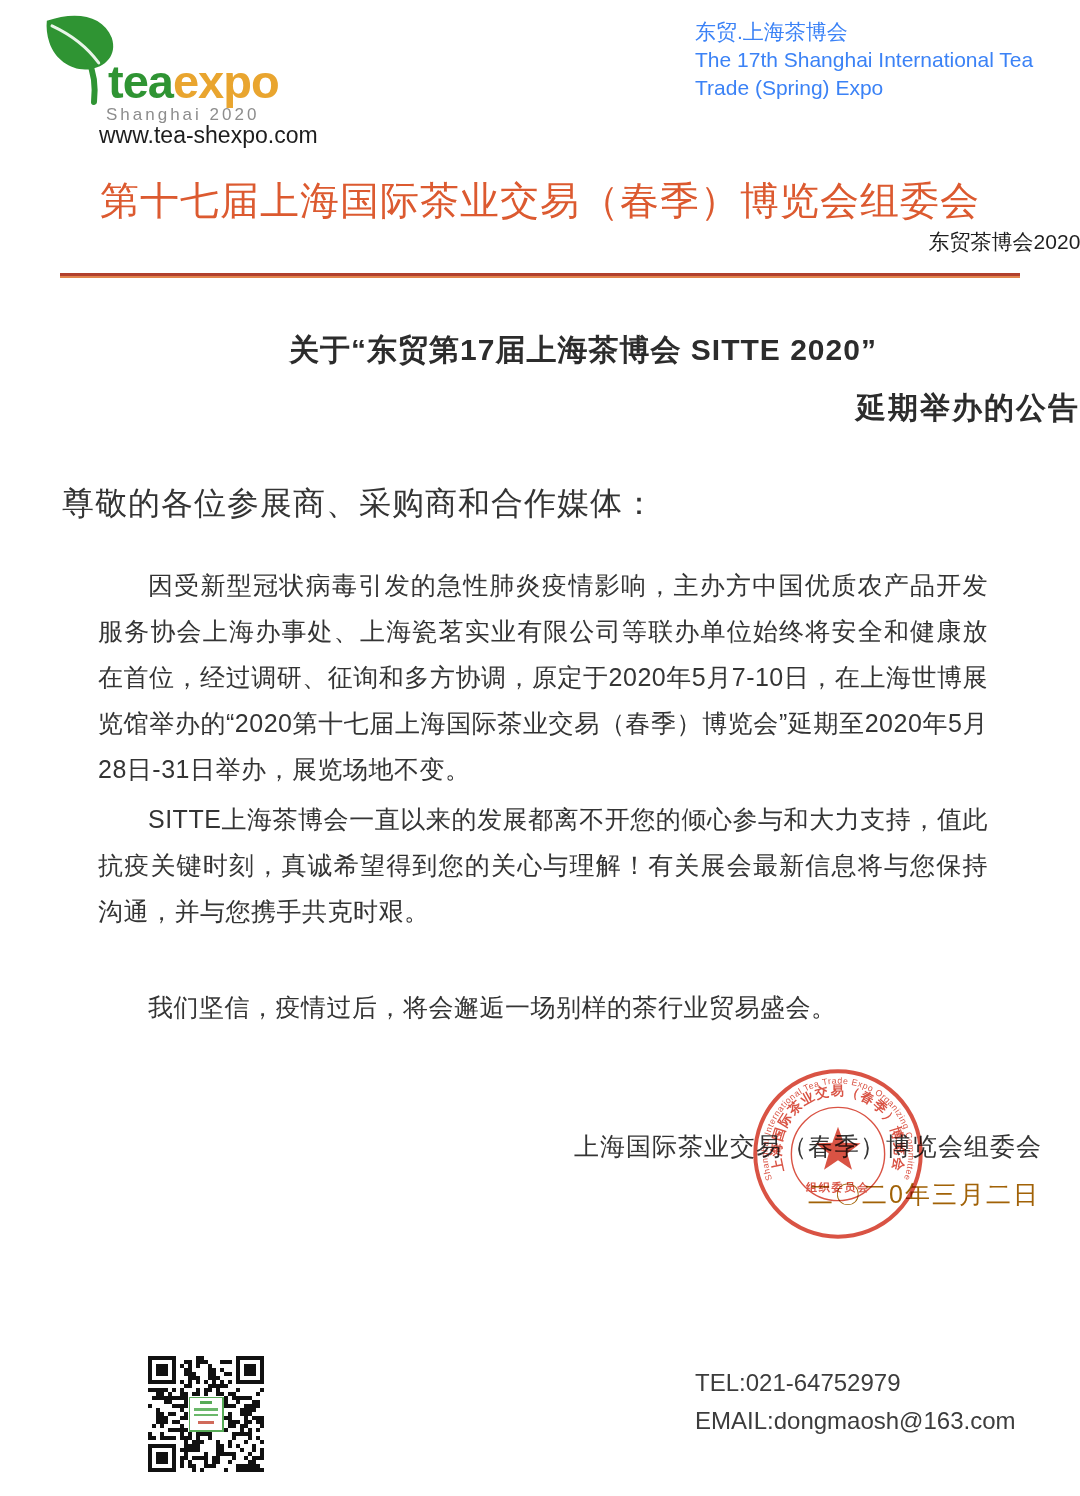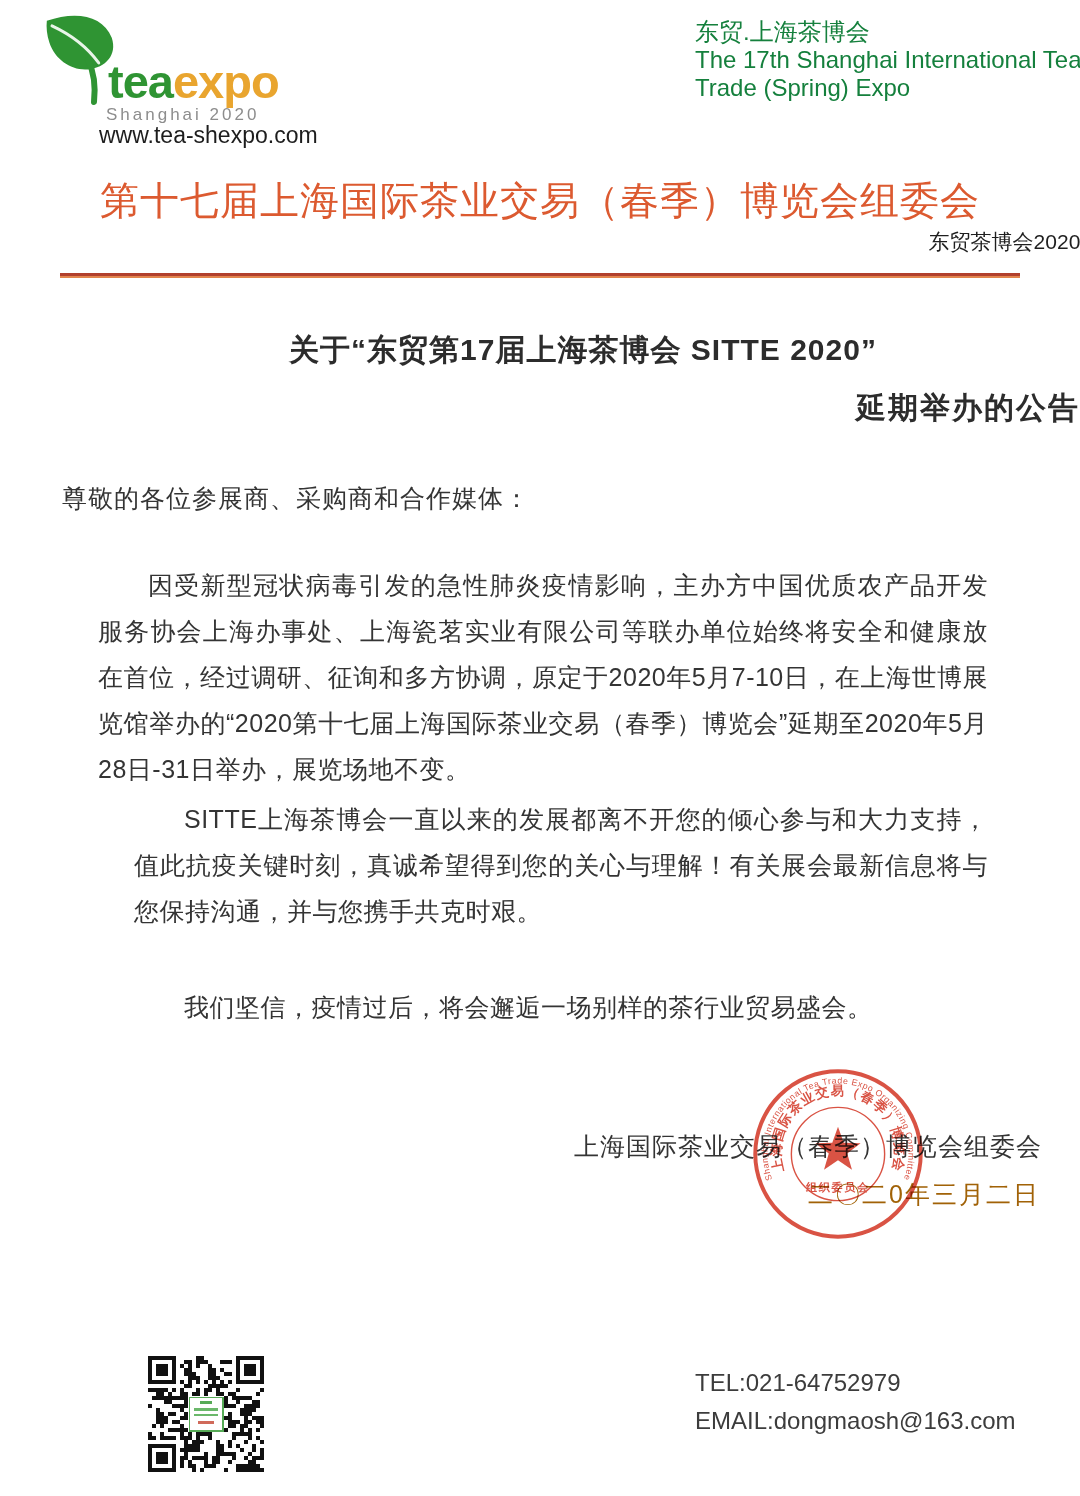--- a/index.html
+++ b/index.html
@@ -8,40 +8,40 @@
     font-family:"Liberation Sans","DejaVu Sans",sans-serif; color:var(--body-text,#363636);
   }
   
   .logo-block { position:absolute; left:42px; top:8px; width:300px; height:140px; }
   .leaf-svg { position:absolute; left:0; top:2px; width:92px; height:96px; }
   .brand-line { position:absolute; left:56px; top:50px; font-size:47px; font-weight:bold; letter-spacing:-1px; line-height:1; }
   .brand-tea  { color:var(--logo-green,#2f9433);padding-left:10px; }
   .brand-expo { color:var(--logo-orange,#e9a52f); }
   .brand-sub  { position:absolute; left:64px; top:97px; font-size:17px; color:#8d8d8d; letter-spacing:3px; }
   .brand-site { position:absolute; left:57px; top:114px; font-size:23px; color:#1d1d1d; }
-  .header-right { position:absolute; left:695px; top:18px; width:330px; font-size:24px; line-height:28px; color:#15803d; }
+  .header-right { position:absolute; left:695px; top:18px; width:330px; font-size:21px; line-height:28px; color:#3b82f6; }
   .header-right div { white-space:nowrap; }
   .hr-line4 { padding-left:5px; }
   
   .org-title { position:absolute; left:0; top:174px; width:100%; text-align:center;
     font-size:39px; font-weight:400; letter-spacing:1px; color:var(--accent-orange,#dc5a30); }
   .doc-number { position:absolute; left:0; top:228px; width:100%; text-align:right; font-size:21px; color:#1f1f1f;margin-left:40px; }
   .rule { position:absolute; left:60px; top:273px; width:960px; height:5px;
     background:linear-gradient(to bottom,#b2402d 0 55%,#e2854e 55% 100%); }
   
   .doc-title-1 { position:absolute; left:0; top:330px; width:100%; text-align:center;
     font-size:30px; font-weight:600; letter-spacing:1px; color:#2c2c2c;padding-left:43px; }
   .doc-title-2 { position:absolute; left:0; top:388px; width:100%; text-align:right;
     font-size:30px; font-weight:600; letter-spacing:2px; color:#2c2c2c; }
   
-  .salutation { position:absolute; left:62px; top:482px; font-size:25px; color:#343434; letter-spacing:1px; }
+  .salutation { position:absolute; left:62px; top:482px; font-size:32px; color:#343434; letter-spacing:1px; }
   .body-text { position:absolute; left:98px; top:562px; width:890px; font-size:25px; line-height:46px;
     text-align:justify; color:#343434; letter-spacing:0.5px; }
   .body-text p { margin:0; text-indent:2em; }
-  .body-text p + p { margin-top:4px;margin-left:36px; }
+  .body-text p + p { margin-top:4px; }
   .body-text p.gap { margin-top:50px; }
   
   .sign-org  { position:absolute; right:38px; top:1130px; font-size:25px; color:#343434; letter-spacing:1px; }
   .sign-date { position:absolute; left:600px; top:1178px; width:440px; text-align:right; font-size:25px; color:#a16207; letter-spacing:2px; }
   .seal-svg { position:absolute; left:750px; top:1066px; width:176px; height:176px;
     opacity:.88; mix-blend-mode:multiply; }
   .seal-svg text { fill:var(--seal-red,#d43b2a); }
   
   .qr-svg { position:absolute; left:148px; top:1356px; width:116px; height:116px; }
   .contact { position:absolute; left:695px; top:1364px; font-size:24px; line-height:38px; color:#3c3c3c; }

